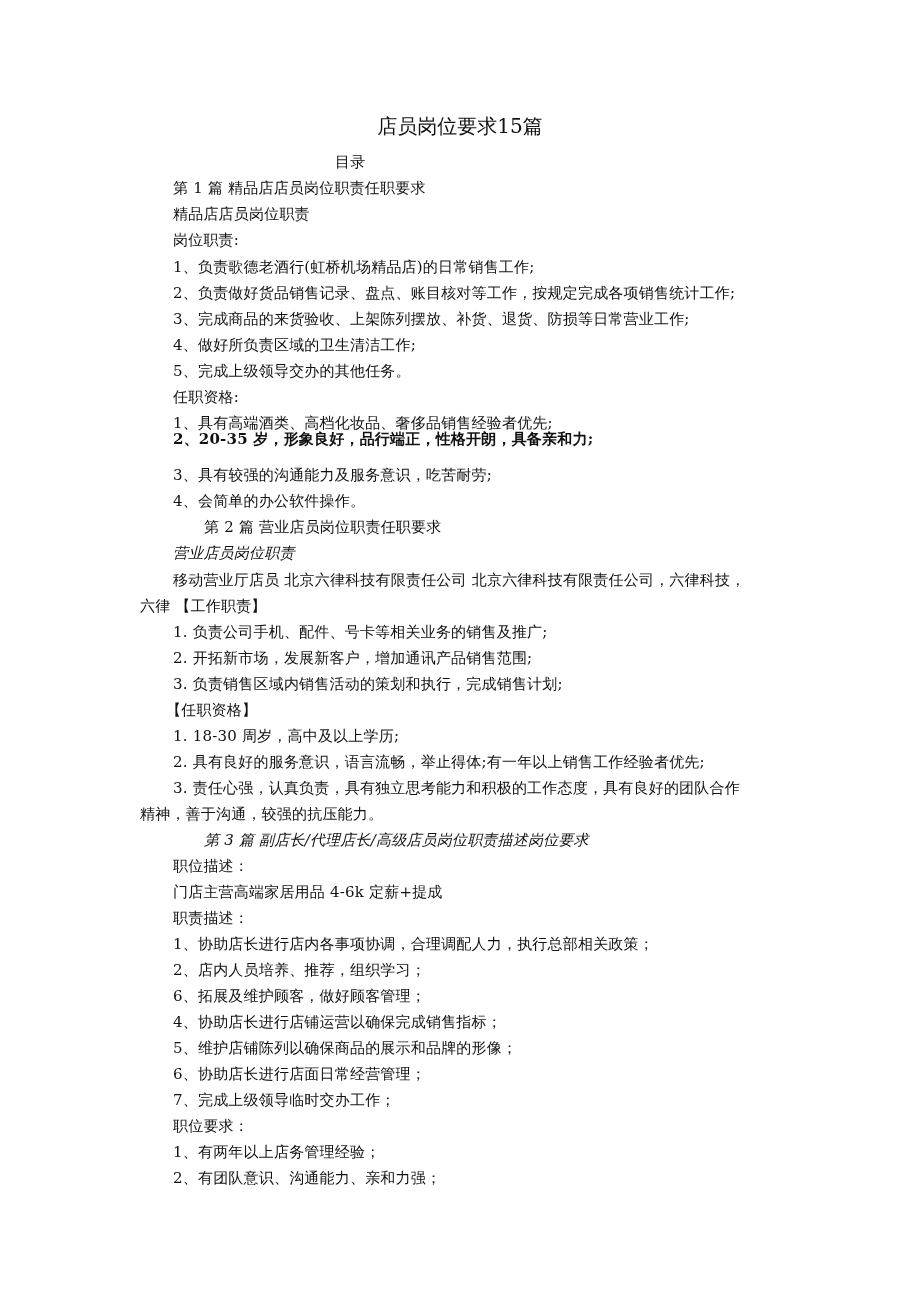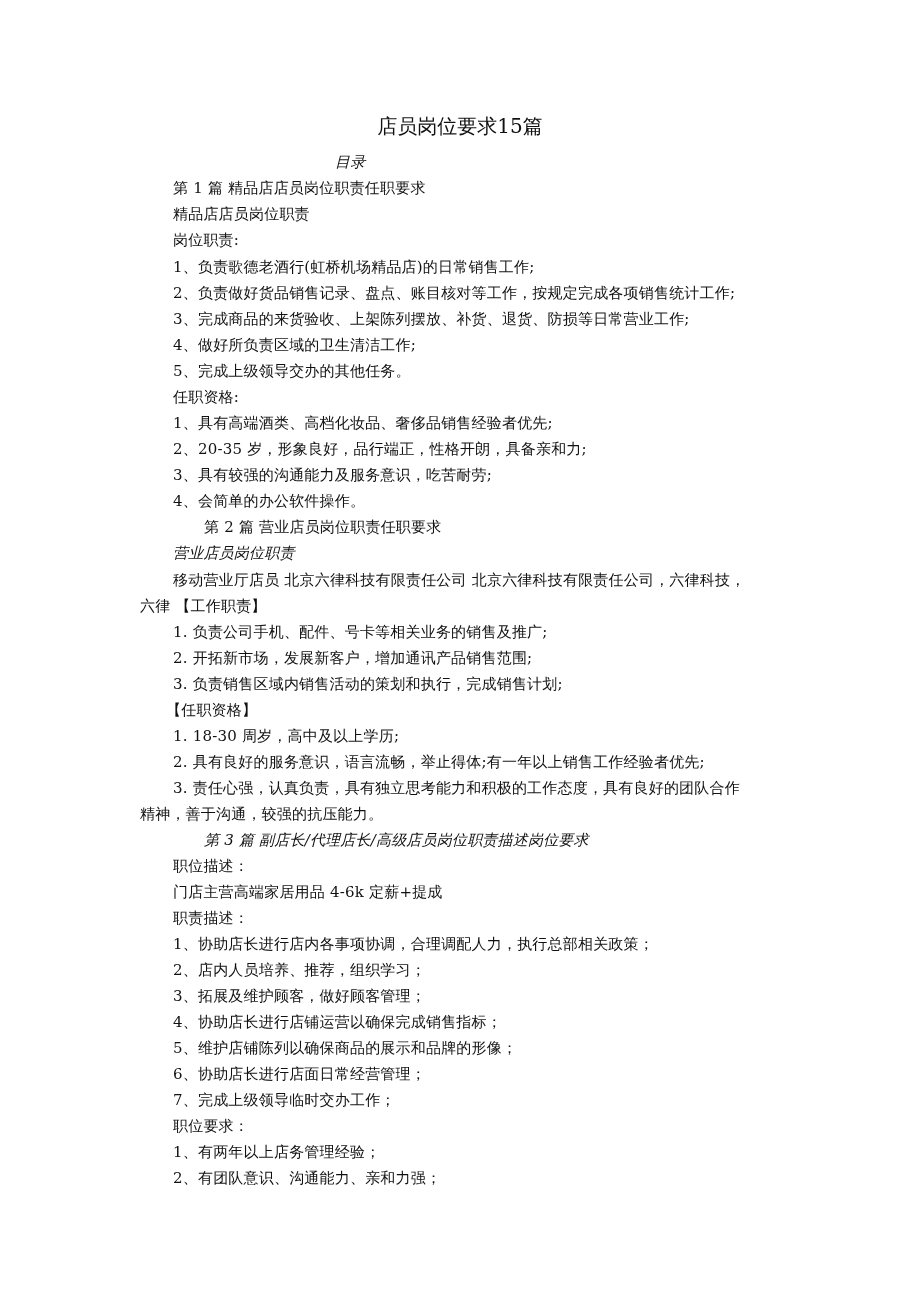--- a/index.html
+++ b/index.html
@@ -37,54 +37,54 @@
       font-size: 20px;
       line-height: 20px;
       top: 116px;
     }
   </style>
 </head>
 <body>
 
 <div class="page">
   <div class="doc-title">店员岗位要求15篇</div>
-  <div class="line" style="left:335px; top:152px;font-style:italic;">目录</div>
+  <div class="line" style="left:335px; top:152px;">目录</div>
   <div id="lines">
       <div class="line" style="left: 173px; top: 178px;">第 1 篇  精品店店员岗位职责任职要求</div>
       <div class="line" style="left: 173px; top: 204px;">精品店店员岗位职责</div>
       <div class="line" style="left: 173px; top: 230px;">岗位职责:</div>
       <div class="line" style="left: 173px; top: 257px;">1、负责歌德老酒行(虹桥机场精品店)的日常销售工作;</div>
       <div class="line" style="left: 173px; top: 283px;">2、负责做好货品销售记录、盘点、账目核对等工作，按规定完成各项销售统计工作;</div>
       <div class="line" style="left: 173px; top: 309px;">3、完成商品的来货验收、上架陈列摆放、补货、退货、防损等日常营业工作;</div>
       <div class="line" style="left: 173px; top: 335px;">4、做好所负责区域的卫生清洁工作;</div>
       <div class="line" style="left: 173px; top: 361px;">5、完成上级领导交办的其他任务。</div>
       <div class="line" style="left: 173px; top: 387px;">任职资格:</div>
       <div class="line" style="left: 173px; top: 413px;">1、具有高端酒类、高档化妆品、奢侈品销售经验者优先;</div>
-      <div class="line" style="left: 173px; top: 439px;">2、20-35 岁，形象良好，品行端正，性格开朗，具备亲和力;</div>
+      <div class="line" style="left: 173px; top: 429px; font-weight: bold;">2、20-35 岁，形象良好，品行端正，性格开朗，具备亲和力;</div>
       <div class="line" style="left: 173px; top: 465px;">3、具有较强的沟通能力及服务意识，吃苦耐劳;</div>
       <div class="line" style="left: 173px; top: 491px;">4、会简单的办公软件操作。</div>
       <div class="line" style="left: 204px; top: 517px;">第 2 篇  营业店员岗位职责任职要求</div>
       <div class="line" style="left: 173px; top: 543px; font-style: italic;">营业店员岗位职责</div>
       <div class="line" style="left: 173px; top: 570px;">移动营业厅店员  北京六律科技有限责任公司  北京六律科技有限责任公司，六律科技，</div>
       <div class="line" style="left: 140px; top: 596px;">六律  【工作职责】</div>
       <div class="line" style="left: 173px; top: 622px;">1.  负责公司手机、配件、号卡等相关业务的销售及推广;</div>
       <div class="line" style="left: 173px; top: 648px;">2.  开拓新市场，发展新客户，增加通讯产品销售范围;</div>
       <div class="line" style="left: 173px; top: 674px;">3.  负责销售区域内销售活动的策划和执行，完成销售计划;</div>
       <div class="line" style="left: 166px; top: 700px;">【任职资格】</div>
       <div class="line" style="left: 173px; top: 726px;">1. 18-30 周岁，高中及以上学历;</div>
       <div class="line" style="left: 173px; top: 752px;">2.  具有良好的服务意识，语言流畅，举止得体;有一年以上销售工作经验者优先;</div>
       <div class="line" style="left: 173px; top: 778px;">3.  责任心强，认真负责，具有独立思考能力和积极的工作态度，具有良好的团队合作</div>
       <div class="line" style="left: 140px; top: 804px;">精神，善于沟通，较强的抗压能力。</div>
       <div class="line" style="left: 204px; top: 830px; font-style: italic;">第 3 篇  副店长/代理店长/高级店员岗位职责描述岗位要求</div>
       <div class="line" style="left: 173px; top: 856px;">职位描述：</div>
       <div class="line" style="left: 173px; top: 882px; text-align: center;">门店主营高端家居用品 4-6k 定薪+提成</div>
       <div class="line" style="left: 173px; top: 908px;">职责描述：</div>
       <div class="line" style="left: 173px; top: 934px;">1、协助店长进行店内各事项协调，合理调配人力，执行总部相关政策；</div>
       <div class="line" style="left: 173px; top: 960px;">2、店内人员培养、推荐，组织学习；</div>
-      <div class="line" style="left: 173px; top: 986px;">3、拓展及维护顾客，做好顾客管理；</div>
+      <div class="line" style="left: 173px; top: 986px;">6、拓展及维护顾客，做好顾客管理；</div>
       <div class="line" style="left: 173px; top: 1012px;">4、协助店长进行店铺运营以确保完成销售指标；</div>
       <div class="line" style="left: 173px; top: 1038px;">5、维护店铺陈列以确保商品的展示和品牌的形像；</div>
       <div class="line" style="left: 173px; top: 1064px;">6、协助店长进行店面日常经营管理；</div>
       <div class="line" style="left: 173px; top: 1090px;">7、完成上级领导临时交办工作；</div>
       <div class="line" style="left: 173px; top: 1116px;">职位要求：</div>
       <div class="line" style="left: 173px; top: 1142px;">1、有两年以上店务管理经验；</div>
       <div class="line" style="left: 173px; top: 1168px;">2、有团队意识、沟通能力、亲和力强；</div>
     </div>
 </div>
 

